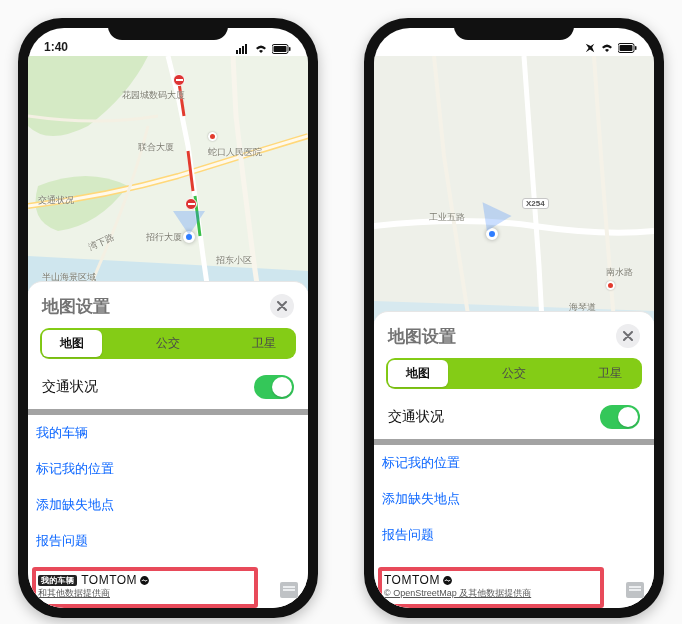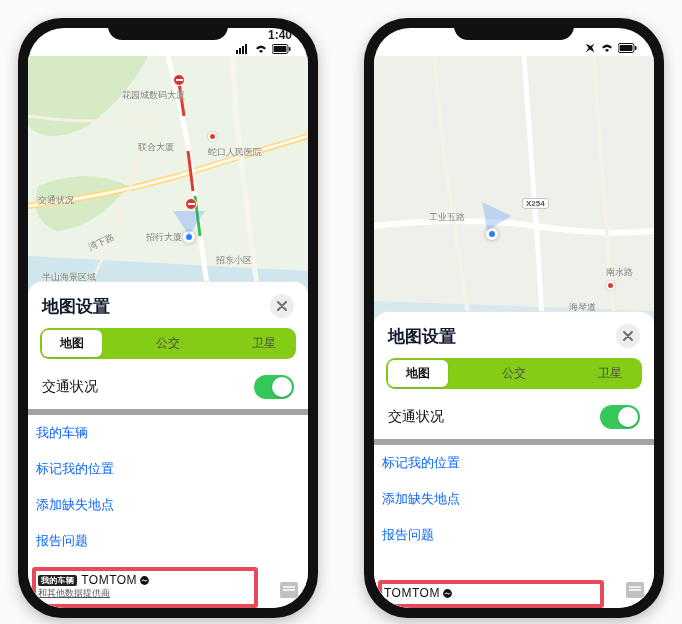--- a/index.html
+++ b/index.html
@@ -54,21 +54,20 @@
     height: 28px;
     display: flex;
     align-items: flex-end;
     justify-content: space-between;
     padding: 0 16px 2px 16px;
     font-size: 12px;
     font-weight: 600;
     color: #1b1b1b;
     z-index: 40;
     position: relative;
-    flex-direction: column;
   }
   .status-icons { display:flex; align-items:center; gap:4px; }
   .status-icons svg { display:block; }
 
   
   .map-area {
     position: relative;
     flex: 0 0 235px;
     overflow: hidden;
   }
@@ -116,21 +115,21 @@
     display:flex; flex-direction:column;
     border-radius:14px 14px 0 0;
     margin-top:-10px;
     z-index:5;
     position:relative;
   }
   .sheet-header {
     display:flex; align-items:center; justify-content:space-between;
     padding:12px 14px 8px 14px;
   }
-  .sheet-title { font-size:17px; font-weight:700; color:#0f172a; }
+  .sheet-title { font-size:17px; font-weight:700; color:#737373; }
   .close-btn {
     width:24px; height:24px; border-radius:50%;
     background:#ededef; display:flex; align-items:center; justify-content:center;
     color:#6e6e72; font-size:13px; font-weight:700; cursor:pointer;
   }
   .seg {
     margin:2px 12px 6px 12px;
     background:#84cc16;
     border-radius:9px;
     display:flex;
@@ -379,20 +378,21 @@
           <div class="highlight-box"></div>
           <div class="attr-line">
             <span class="brand-tomtom">
               <span>TOMTOM</span>
               <svg class="tomtom-hands" viewBox="0 0 20 20">
                   <circle cx="10" cy="10" r="8" fill="#111"></circle>
                   <path d="M5 11 Q7 7 10 10 Q13 13 15 9" stroke="#fff" stroke-width="1.8" fill="none"></path>
                 </svg>
             </span>
           </div>
+          <div class="attr-sub">© OpenStreetMap 及其他数据提供商</div>
           <div class="legal-square"></div>
         </div>
       </div>
 
     </div>
   </div>
 
 </div>
 
 </body></html>

